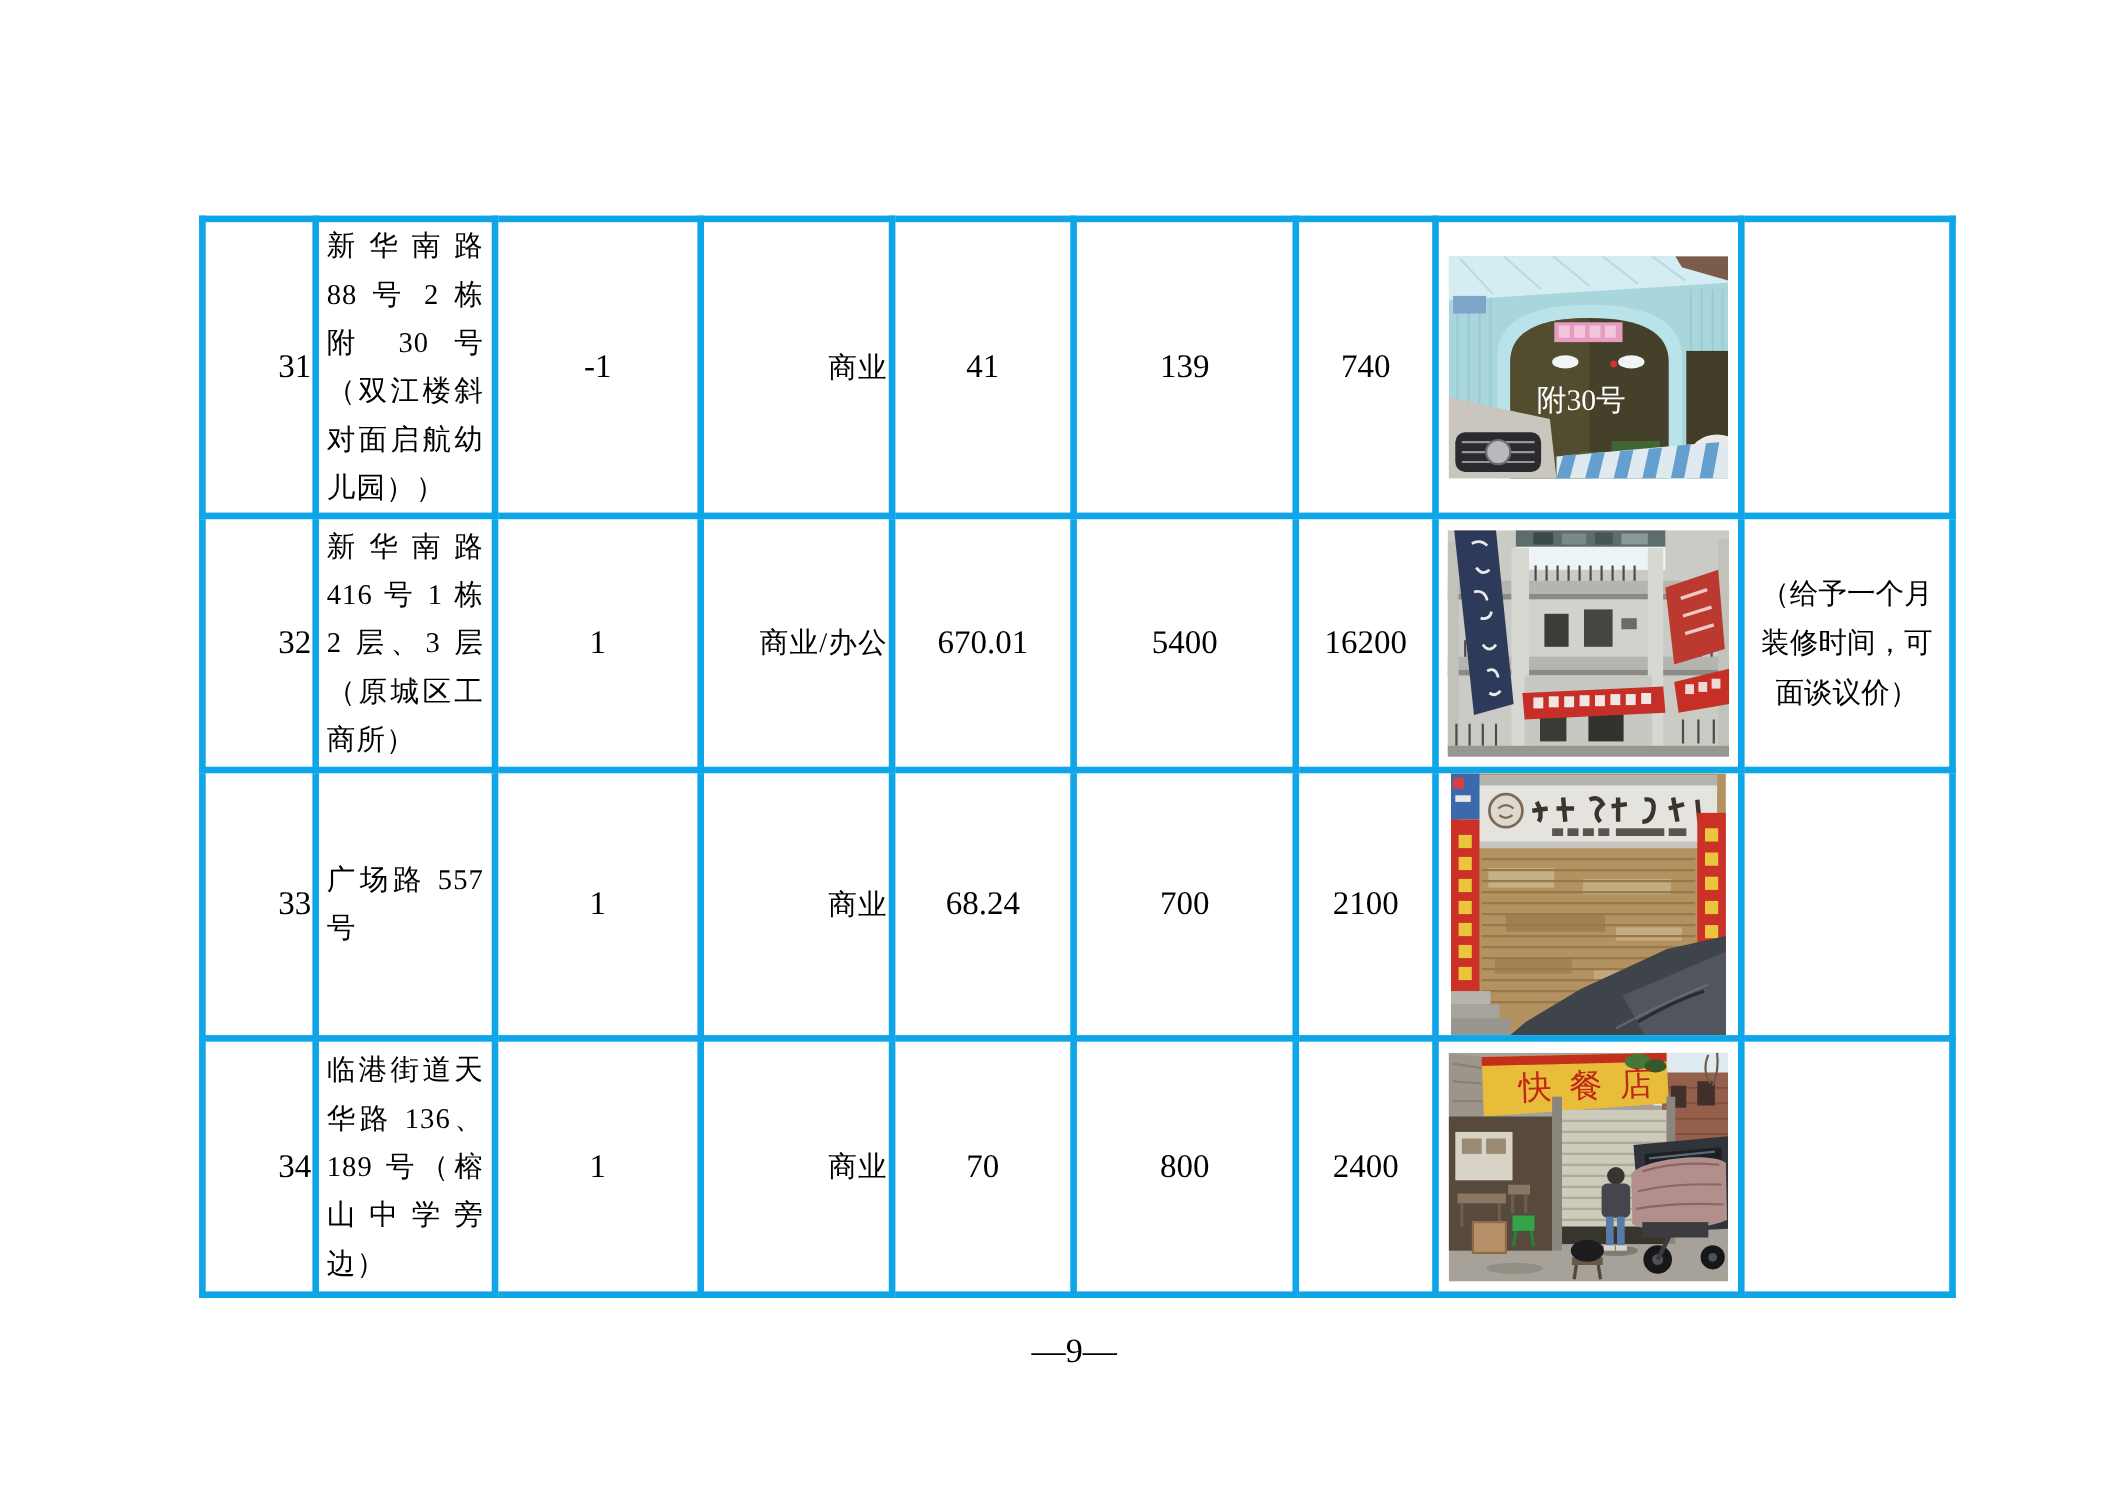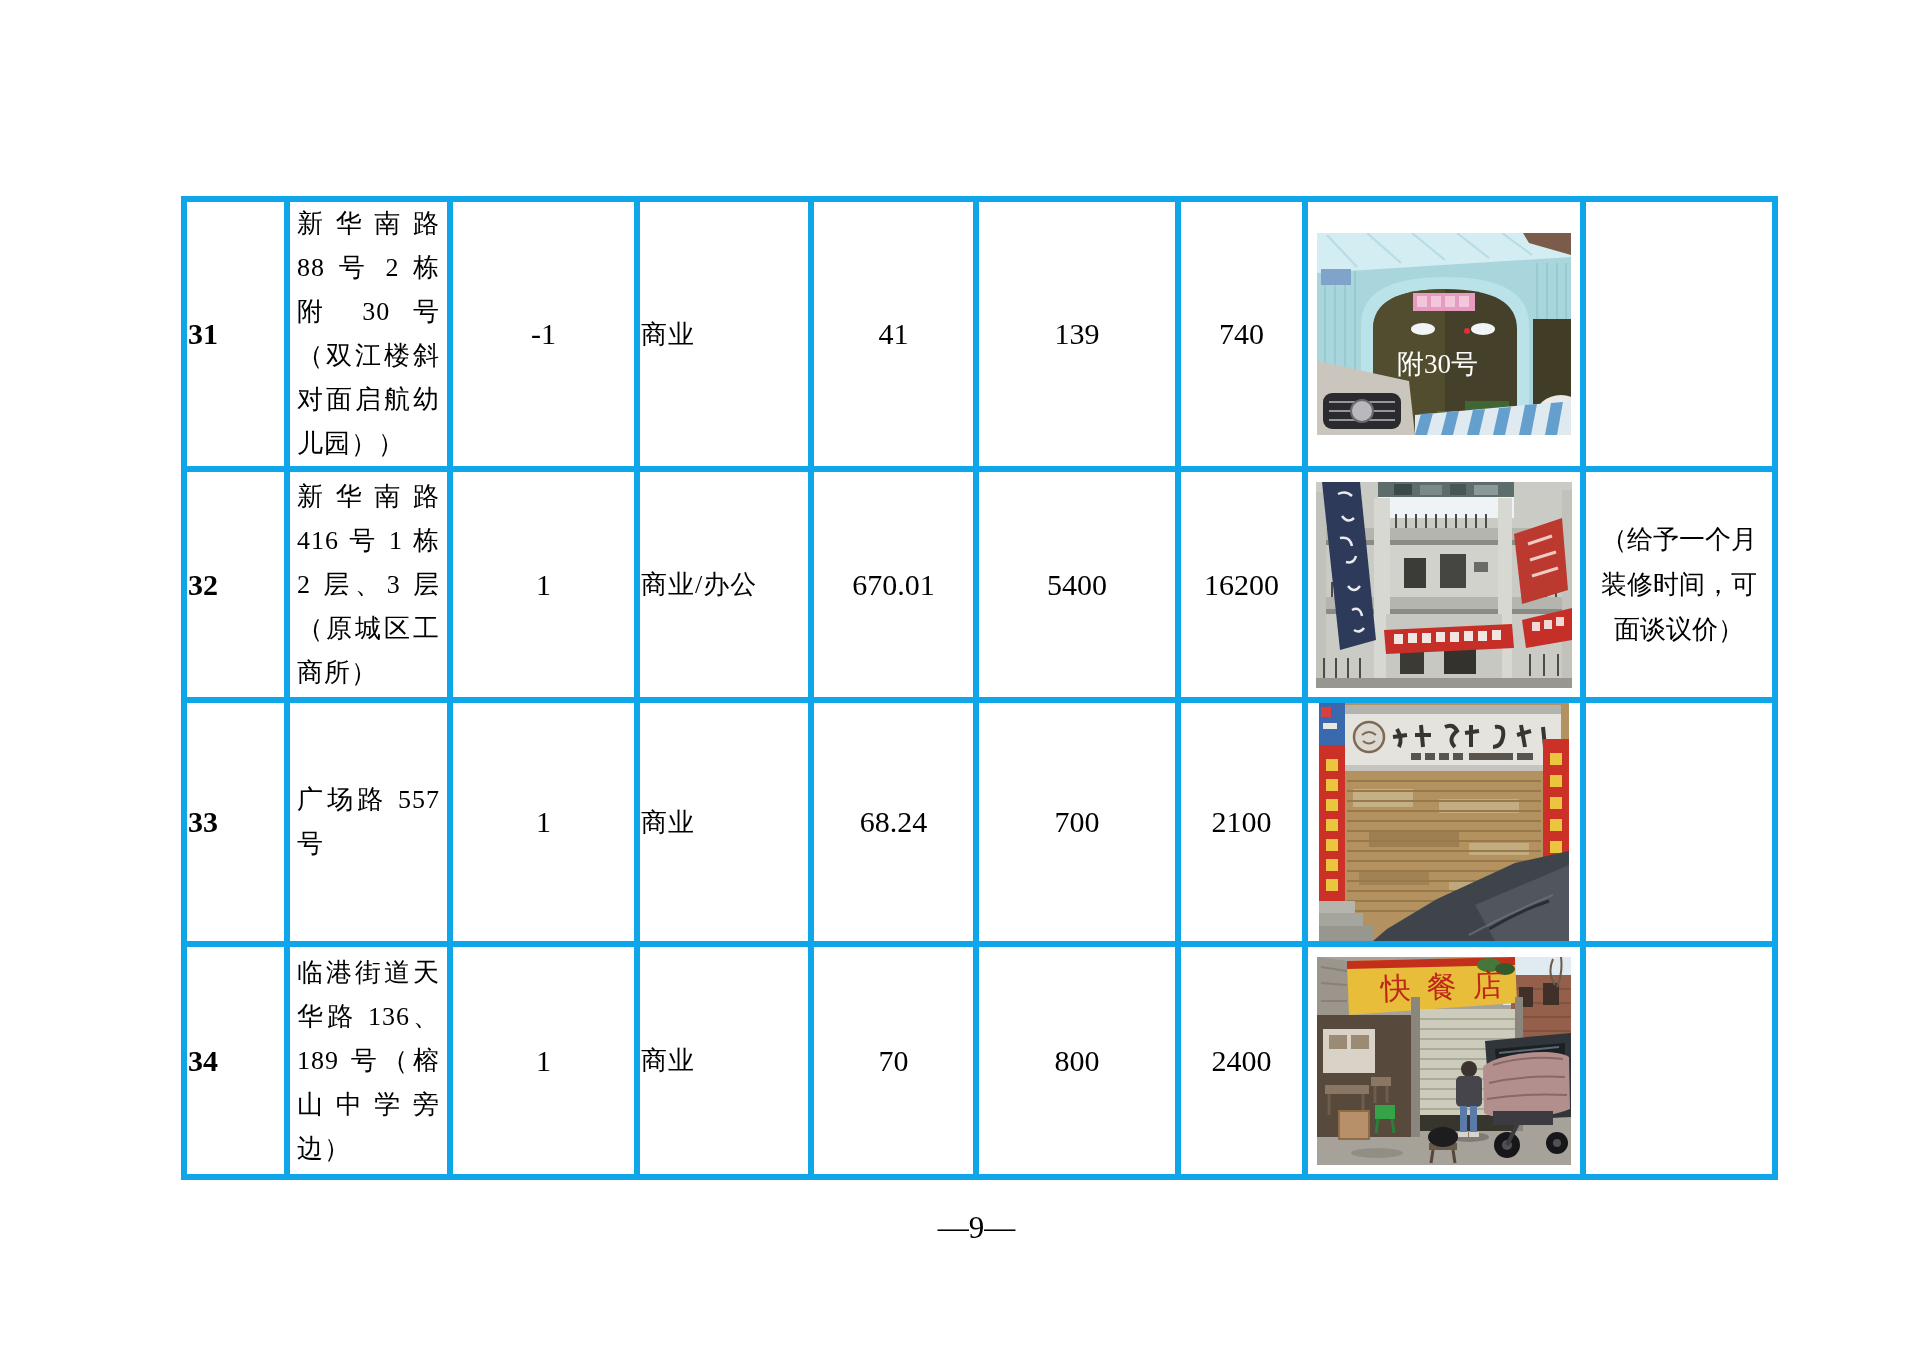--- a/index.html
+++ b/index.html
@@ -8,24 +8,24 @@
     font-family:"Liberation Serif","DejaVu Serif",serif;color:#000;
   }
   .doc-table{
     position:absolute;left:181px;top:196px;width:1591px;
     border-collapse:collapse;table-layout:fixed;
     border:3px solid #000;
   }
   .doc-table td{
     border:6px solid #0ea5e9;vertical-align:middle;overflow:hidden;
   }
-  td.c-num{text-align:left;font-size:30px;font-weight:bold;}
+  td.c-num{text-align:right;font-size:30px;}
   td.c-addr{font-size:26px;line-height:44px;text-align:justify;padding:0 7px;letter-spacing:1px;}
   td.c-floor{text-align:center;font-size:30px;}
-  td.c-use{text-align:left;font-size:26px;letter-spacing:1px;}
+  td.c-use{text-align:right;font-size:26px;letter-spacing:1px;}
   td.c-area,td.c-p1,td.c-p2{text-align:center;font-size:30px;}
   td.c-photo{padding:0;}
   td.c-remark{text-align:center;font-size:26px;line-height:45px;padding:0 4px;}
   .photo-svg{display:block;margin:0 auto;}
   .page-num{
     position:absolute;left:181px;top:1210px;width:1591px;
     text-align:center;font-size:31px;
   }
   svg text{font-family:"Liberation Serif","DejaVu Serif",serif;}
 </style>

